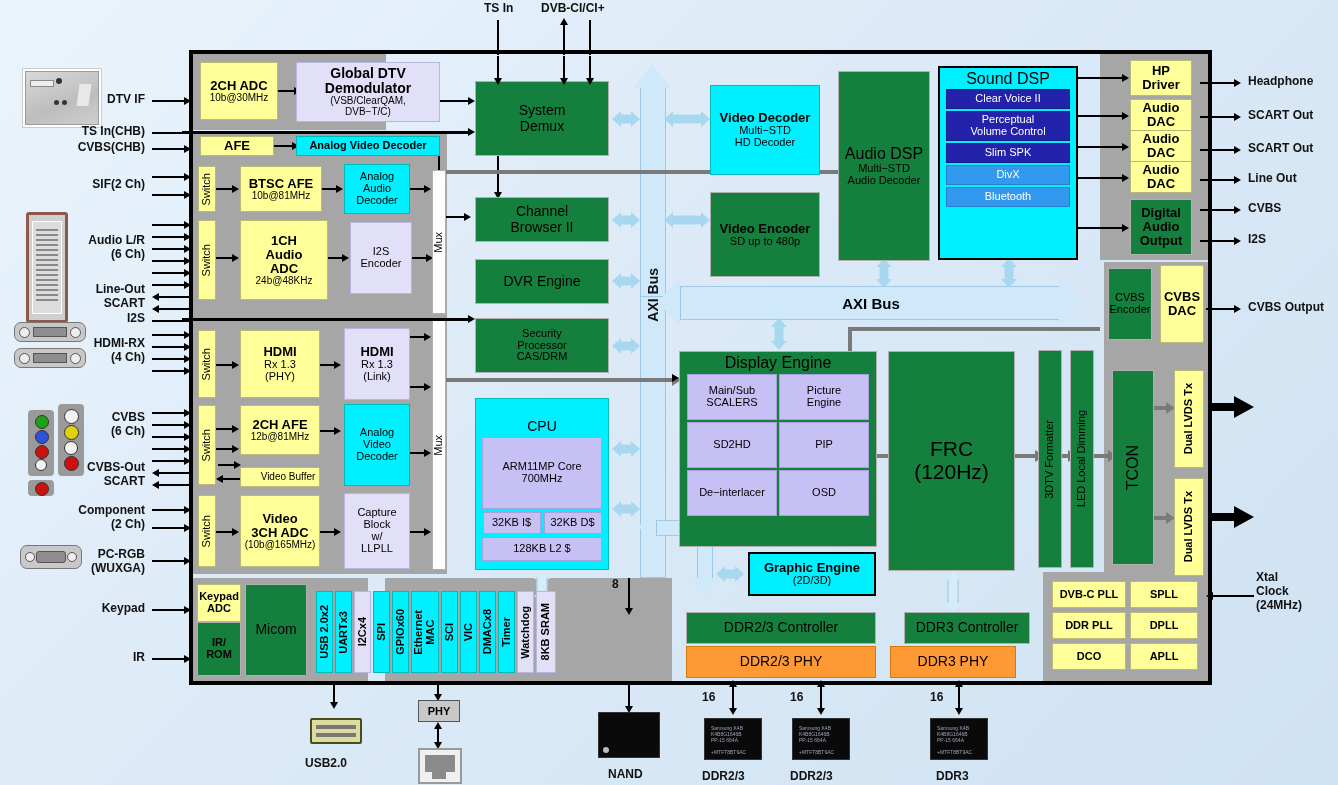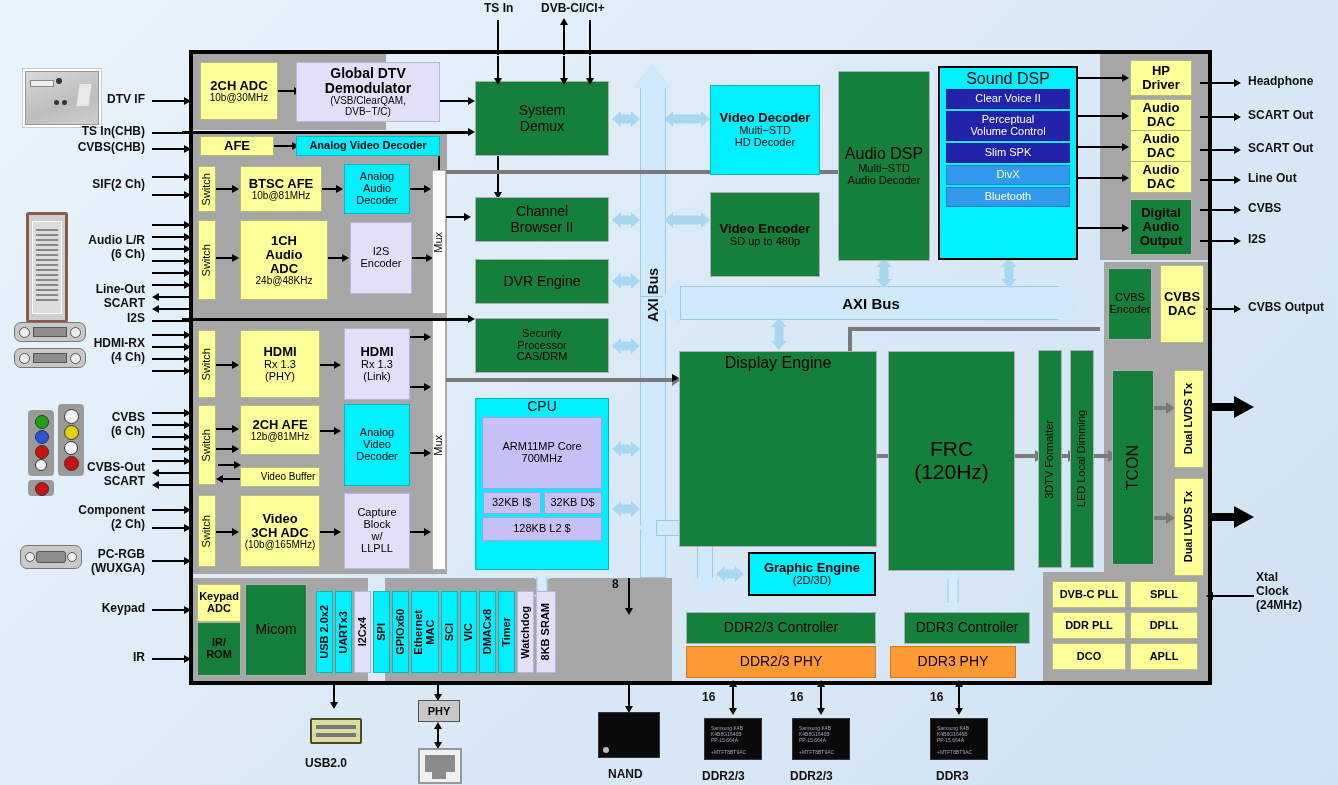--- a/index.html
+++ b/index.html
@@ -409,21 +409,21 @@
 </div>
 <div class="blk grey" style="left:475px;top:259px;width:134px;height:45px;">
   <div class="mid">DVR Engine</div>
 </div>
 <div class="blk grey" style="left:475px;top:318px;width:134px;height:55px;">
   <div class="t2" style="white-space:pre;">Security
 Processor
 CAS/DRM</div>
 </div>
 
-<div class="blk cyan" style="left:475px;top:398px;width:134px;height:172px;justify-content:flex-start;padding-top:0;">
+<div class="blk cyan" style="left:475px;top:398px;width:134px;height:172px;justify-content:flex-start;padding-top:20px;">
   <div class="mid">CPU</div>
   <div class="blk lav" style="position:relative;left:0;top:3px;width:120px;height:72px;">
     <div class="t2" style="white-space:pre;">ARM11MP Core
 700MHz</div>
   </div>
   <div style="position:relative;top:6px;display:flex;gap:3px;">
     <div class="blk lav" style="position:relative;width:58px;height:22px;">
       <div class="t2">32KB I$</div>
     </div>
     <div class="blk lav" style="position:relative;width:58px;height:22px;">
@@ -531,20 +531,42 @@
   <div class="blk mblue" style="position:relative;top:8px;width:124px;height:20px;">
       <div class="t2">DivX</div>
     </div>
   <div class="blk mblue" style="position:relative;top:10px;width:124px;height:20px;">
       <div class="t2">Bluetooth</div>
     </div>
 </div>
 
 <div class="blk grey" style="left:679px;top:351px;width:198px;height:196px;justify-content:flex-start;padding-top:2px;">
   <div class="big">Display Engine</div>
+  <div style="position:relative;top:3px;display:grid;grid-template-columns:90px 90px;grid-template-rows:46px 46px 46px;gap:2px;">
+    <div class="blk lav" style="position:relative;width:100%;height:100%;">
+        <div class="t2" style="white-space:pre;">Main/Sub
+SCALERS</div>
+      </div>
+    <div class="blk lav" style="position:relative;width:100%;height:100%;">
+        <div class="t2" style="white-space:pre;">Picture
+Engine</div>
+      </div>
+    <div class="blk lav" style="position:relative;width:100%;height:100%;">
+        <div class="t2">SD2HD</div>
+      </div>
+    <div class="blk lav" style="position:relative;width:100%;height:100%;">
+        <div class="t2">PIP</div>
+      </div>
+    <div class="blk lav" style="position:relative;width:100%;height:100%;">
+        <div class="t2">De−interlacer</div>
+      </div>
+    <div class="blk lav" style="position:relative;width:100%;height:100%;">
+        <div class="t2">OSD</div>
+      </div>
+  </div>
 </div>
 <div class="ahead-r" style="left:672px;top:374px;"></div>
 
 <div class="blk cyan" style="left:748px;top:552px;width:128px;height:44px;border:2px solid #000;">
   <div class="t1">Graphic Engine</div>
   <div class="t2">(2D/3D)</div>
 </div>
 
 <div class="ghline" style="left:877px;top:454px;width:22px;"></div>
 <div class="gahead-r" style="left:897px;top:450px;"></div>

